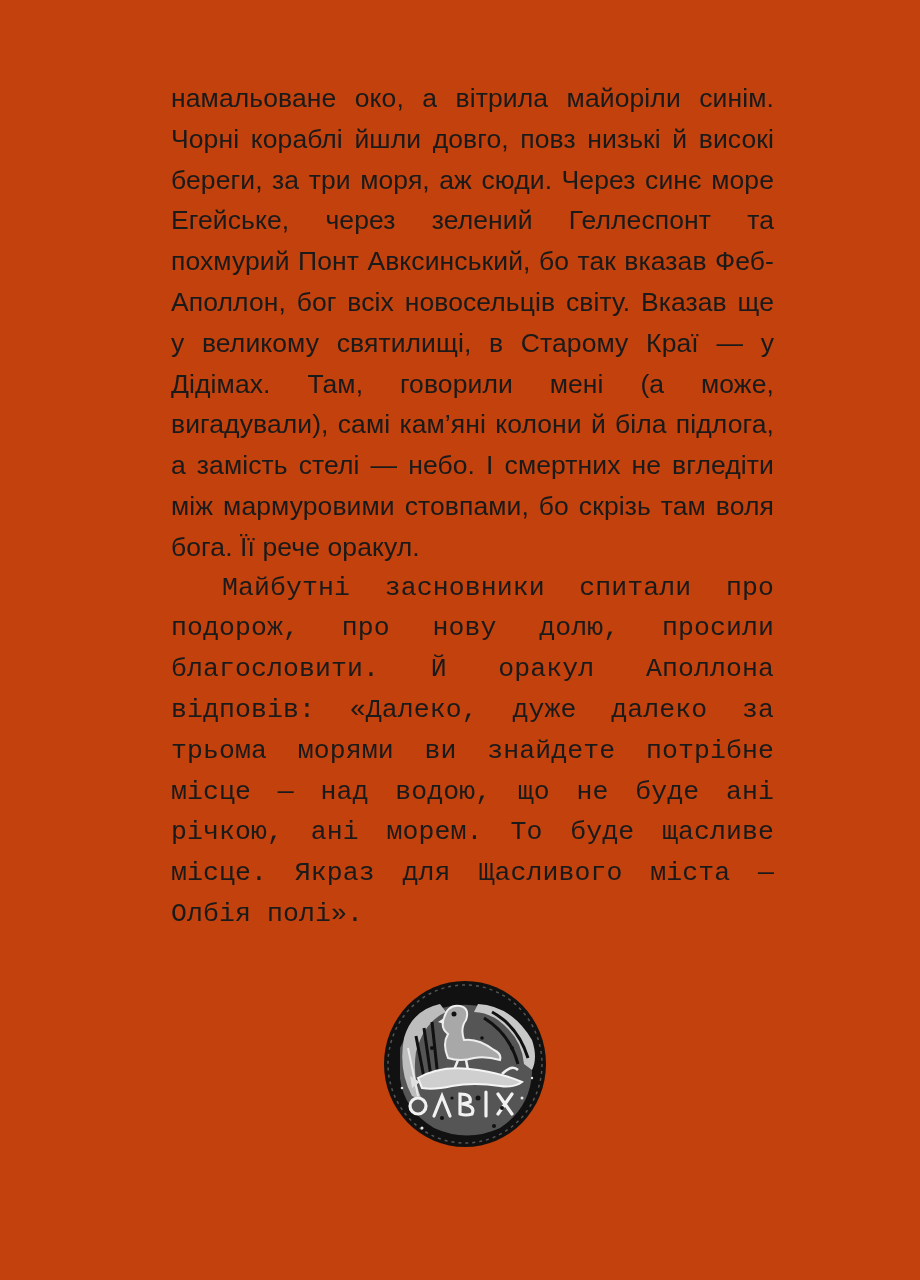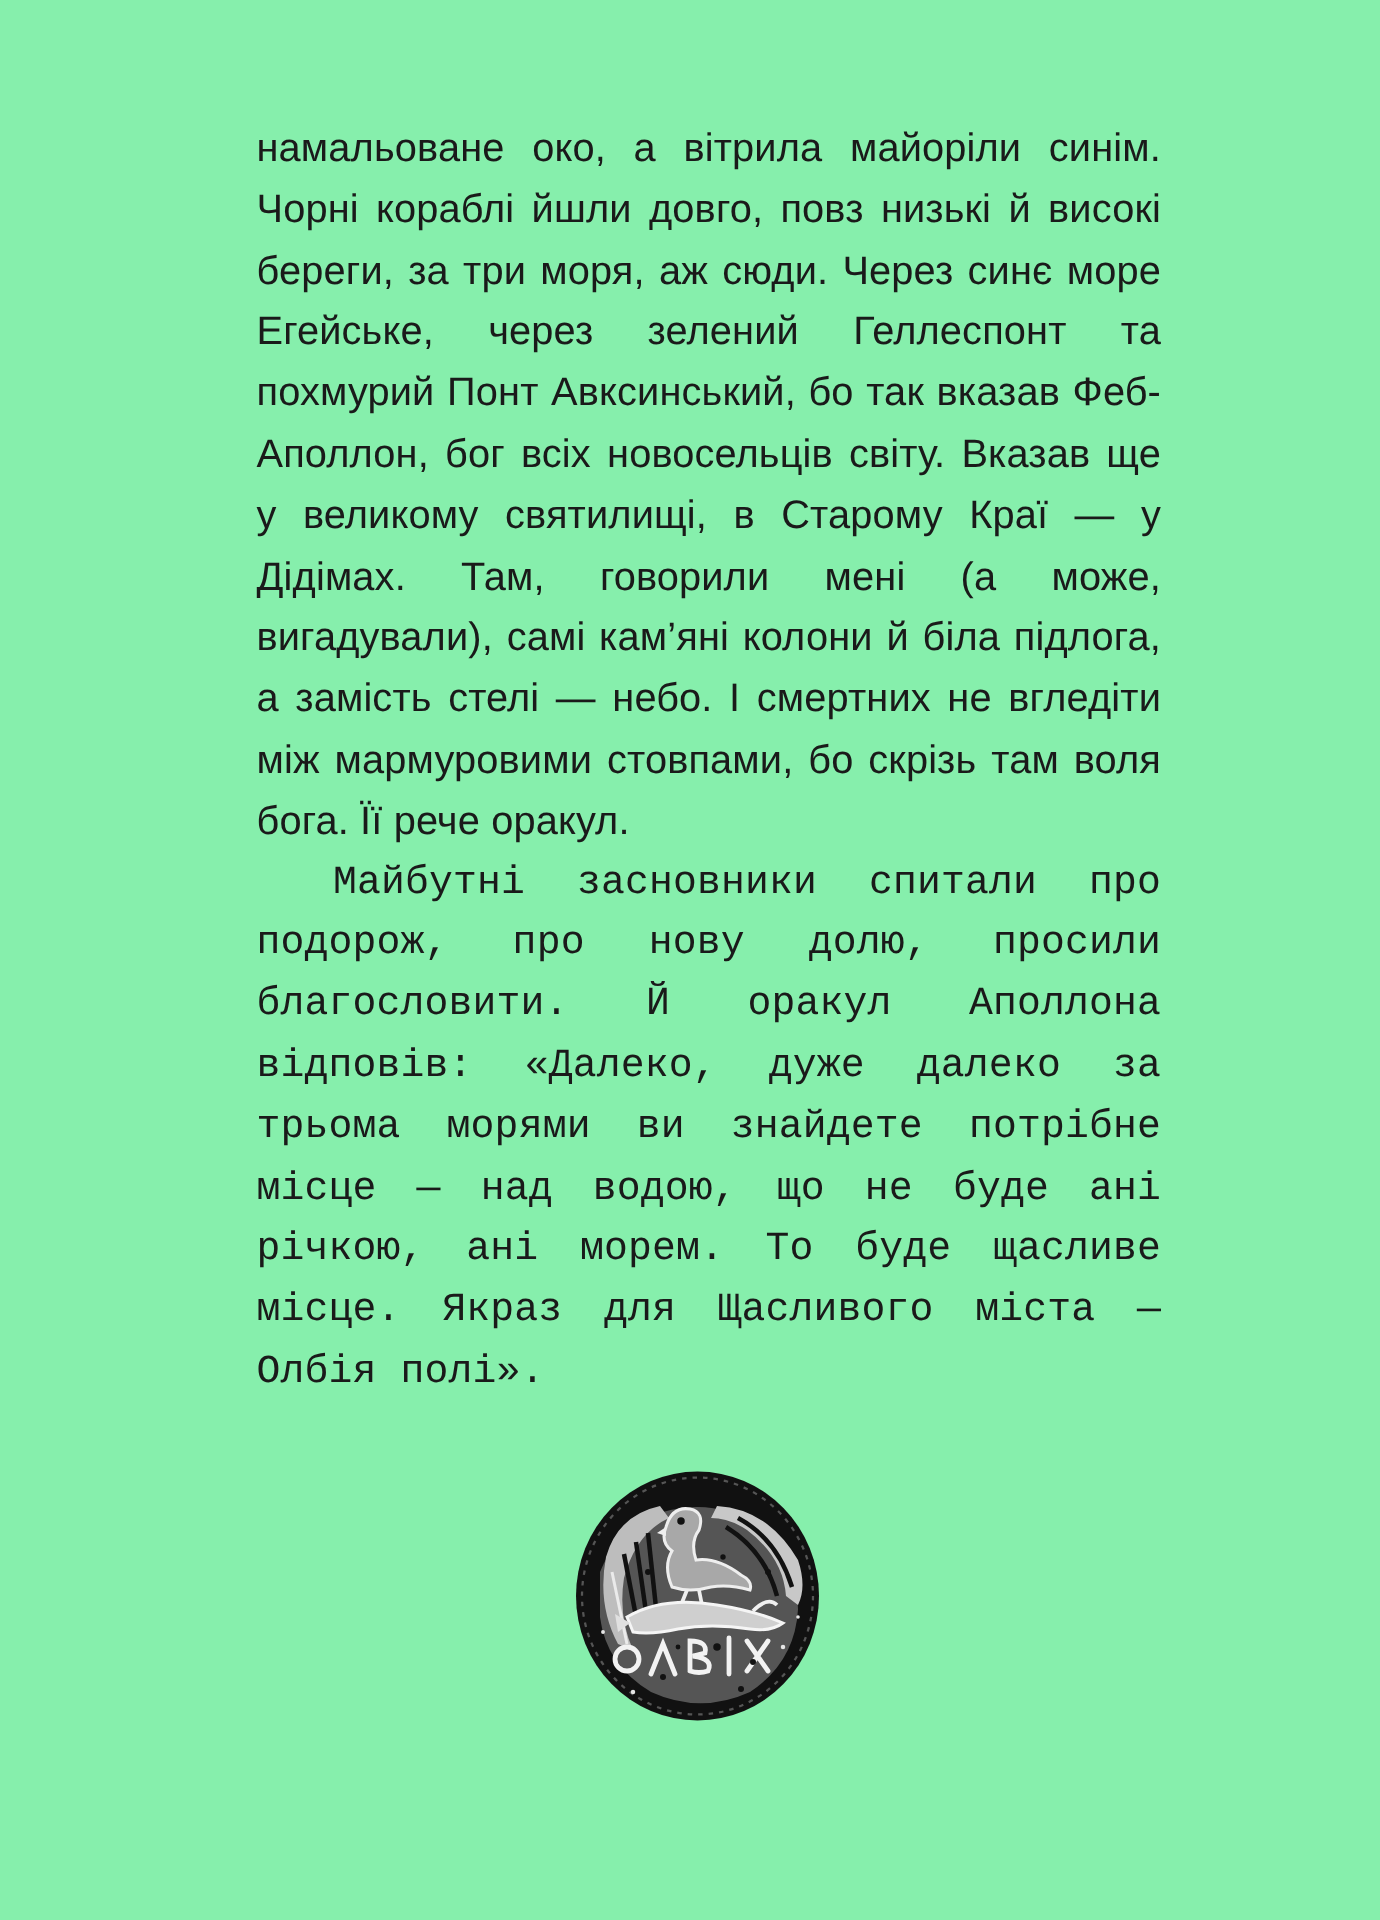--- a/index.html
+++ b/index.html
@@ -13,21 +13,21 @@
       position: relative;
       overflow: hidden;
       font-family: "Liberation Sans", "DejaVu Sans", sans-serif;
       color: #1a1a1a;
     }
     .page {
       position: absolute;
       left: 0; top: 0;
       width: 920px;
       height: 1280px;
-      background: #86efac;
+      background: #c2410c;
     }
     .text-column {
       position: absolute;
       left: 171px;
       top: 78px;
       width: 603px;
     }
     .paragraph {
       margin: 0;
       font-size: 26.5px;

